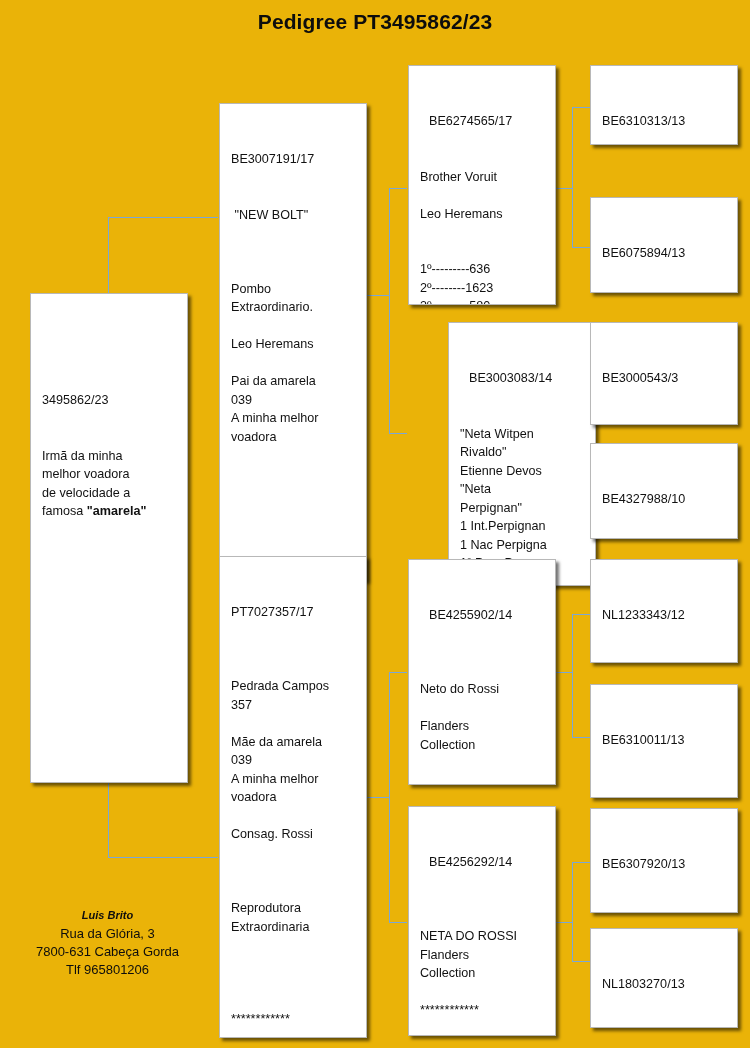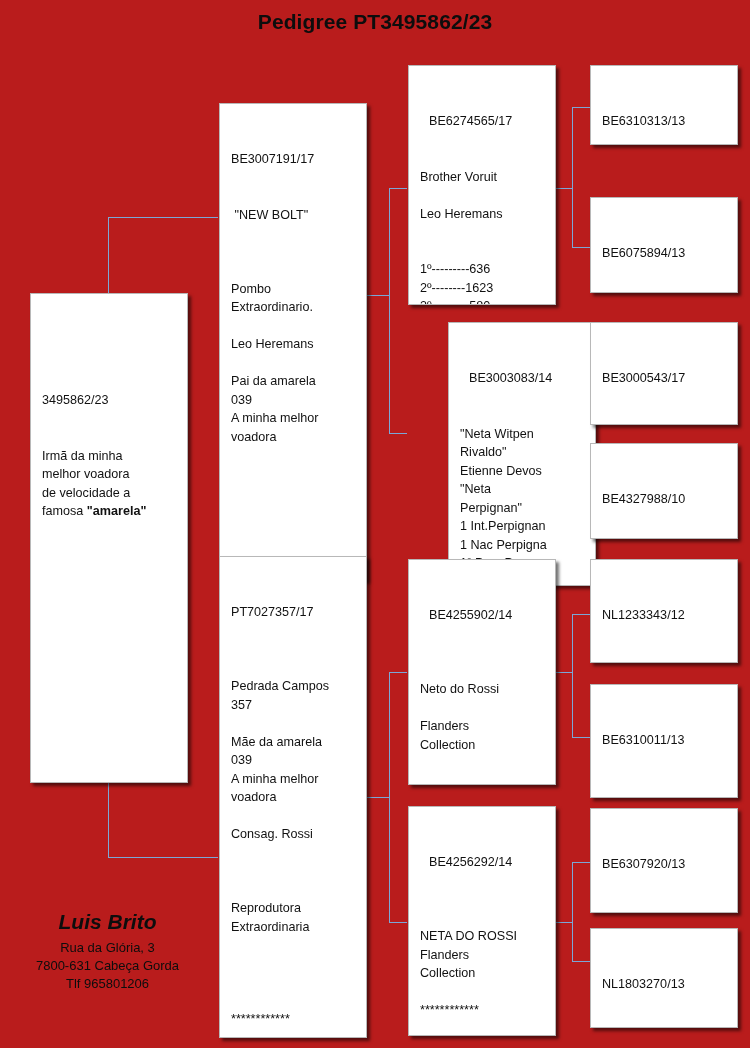--- a/index.html
+++ b/index.html
@@ -9,21 +9,21 @@
   }
   body {
     font-family: "Liberation Sans", sans-serif;
     color: #000000;
   }
   #page {
     position: relative;
     width: 750px;
     height: 1048px;
     overflow: hidden;
-    background: #b91c1c;
+    background: #eab308;
   }
 
   
   #title {
     position: absolute;
     left: 0;
     top: 10px;
     width: 750px;
     text-align: center;
     font-size: 21px;
@@ -76,21 +76,21 @@
     top: 908px;
     width: 215px;
     text-align: center;
     font-size: 13px;
     line-height: 1.38;
     color: #0d0d0d;
   }
   #footer .owner {
     font-weight: bold;
     font-style: italic;
-    font-size: 21px;
+    font-size: 11px;
     display: block;
     margin-bottom: 2px;
   }
   #footer .fline { display: block; }
 </style>
 </head>
 <body>
 
 <div id="page">
 
@@ -233,21 +233,21 @@
 Leo Heremans
 Irmão do Bolt</span>
   </div>
 
   <div class="pbox" style="left:590px; top:197px; width:148px; height:96px;">
     <span class="idline">BE6075894/13</span>
     
   </div>
 
   <div class="pbox" style="left:590px; top:322px; width:148px; height:103px;">
-    <span class="idline">BE3000543/17</span>
+    <span class="idline">BE3000543/3</span>
     <span class="body">Filho Witpen
 Rivaldo
 Etienne Devos</span>
   </div>
 
   <div class="pbox" style="left:590px; top:443px; width:148px; height:96px;">
     <span class="idline">BE4327988/10</span>
     
   </div>
 

